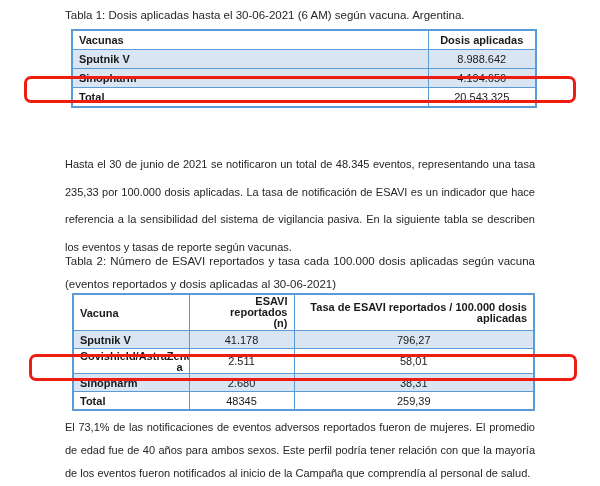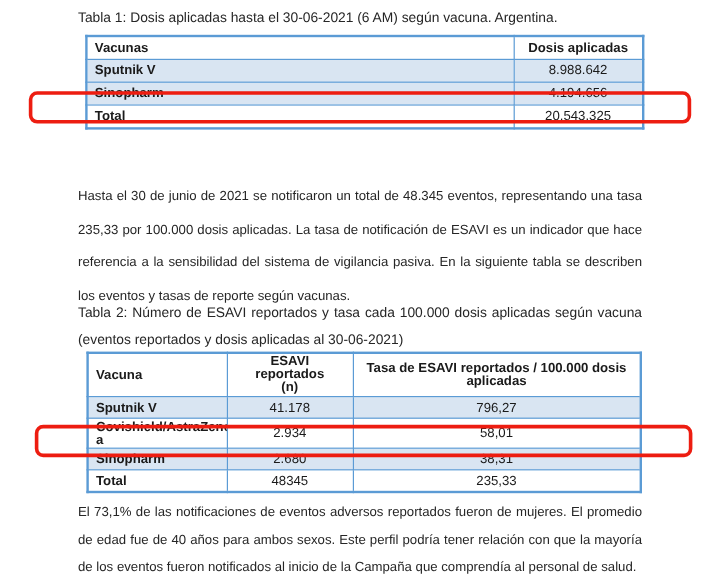--- a/index.html
+++ b/index.html
@@ -49,21 +49,21 @@
   }
   .t1 th, .t1 td { height: 16px; }
   .t2 th { height: 27px; }
   .t2 td { height: 15px; }
   th { font-weight: bold; background: #ffffff; vertical-align: middle; }
   .cell-name { text-align: left; font-weight: bold; vertical-align: middle; }
   .cell-num { text-align: center; font-weight: normal; vertical-align: middle; }
   th.cell-num { font-weight: bold; }
   tr.shaded td { background: #D9E5F2; }
   tr.plain td { background: #ffffff; }
-  .pre { white-space: pre-line; line-height: 11px; }
+  .pre { white-space: pre-line; line-height: 11px; text-align: right; }
   .t2 .cell-name.pre { line-height: 10.5px; vertical-align: top; padding-top: 2px; }
 
   .redbox {
     position: absolute;
     border: 3.5px solid #ED1D11;
     border-radius: 7px;
     background: transparent;
     pointer-events: none;
   }
   .redbox1 { left: 24px; top: 76px;  width: 546px; height: 21px; }
@@ -124,31 +124,31 @@
   </thead>
   <tbody>
     <tr class="shaded">
       <td class="cell-name">Sputnik V</td>
       <td class="cell-num">41.178</td>
       <td class="cell-num">796,27</td>
     </tr>
     <tr class="plain">
       <td class="cell-name pre">Covishield/AstraZenec
 a</td>
-      <td class="cell-num">2.934</td>
+      <td class="cell-num">2.511</td>
       <td class="cell-num">58,01</td>
     </tr>
     <tr class="shaded">
       <td class="cell-name">Sinopharm</td>
       <td class="cell-num">2.680</td>
       <td class="cell-num">38,31</td>
     </tr>
     <tr class="plain">
       <td class="cell-name">Total</td>
       <td class="cell-num">48345</td>
-      <td class="cell-num">235,33</td>
+      <td class="cell-num">259,39</td>
     </tr>
   </tbody>
 </table>
 
 <div class="redbox redbox2"></div>
 
 <p class="bodytext p2">El 73,1% de las notificaciones de eventos adversos reportados fueron de mujeres. El promedio de edad fue de 40 años para ambos sexos. Este perfil podría tener relación con que la mayoría de los eventos fueron notificados al inicio de la Campaña que comprendía al personal de salud.</p>
 
 </body></html>

